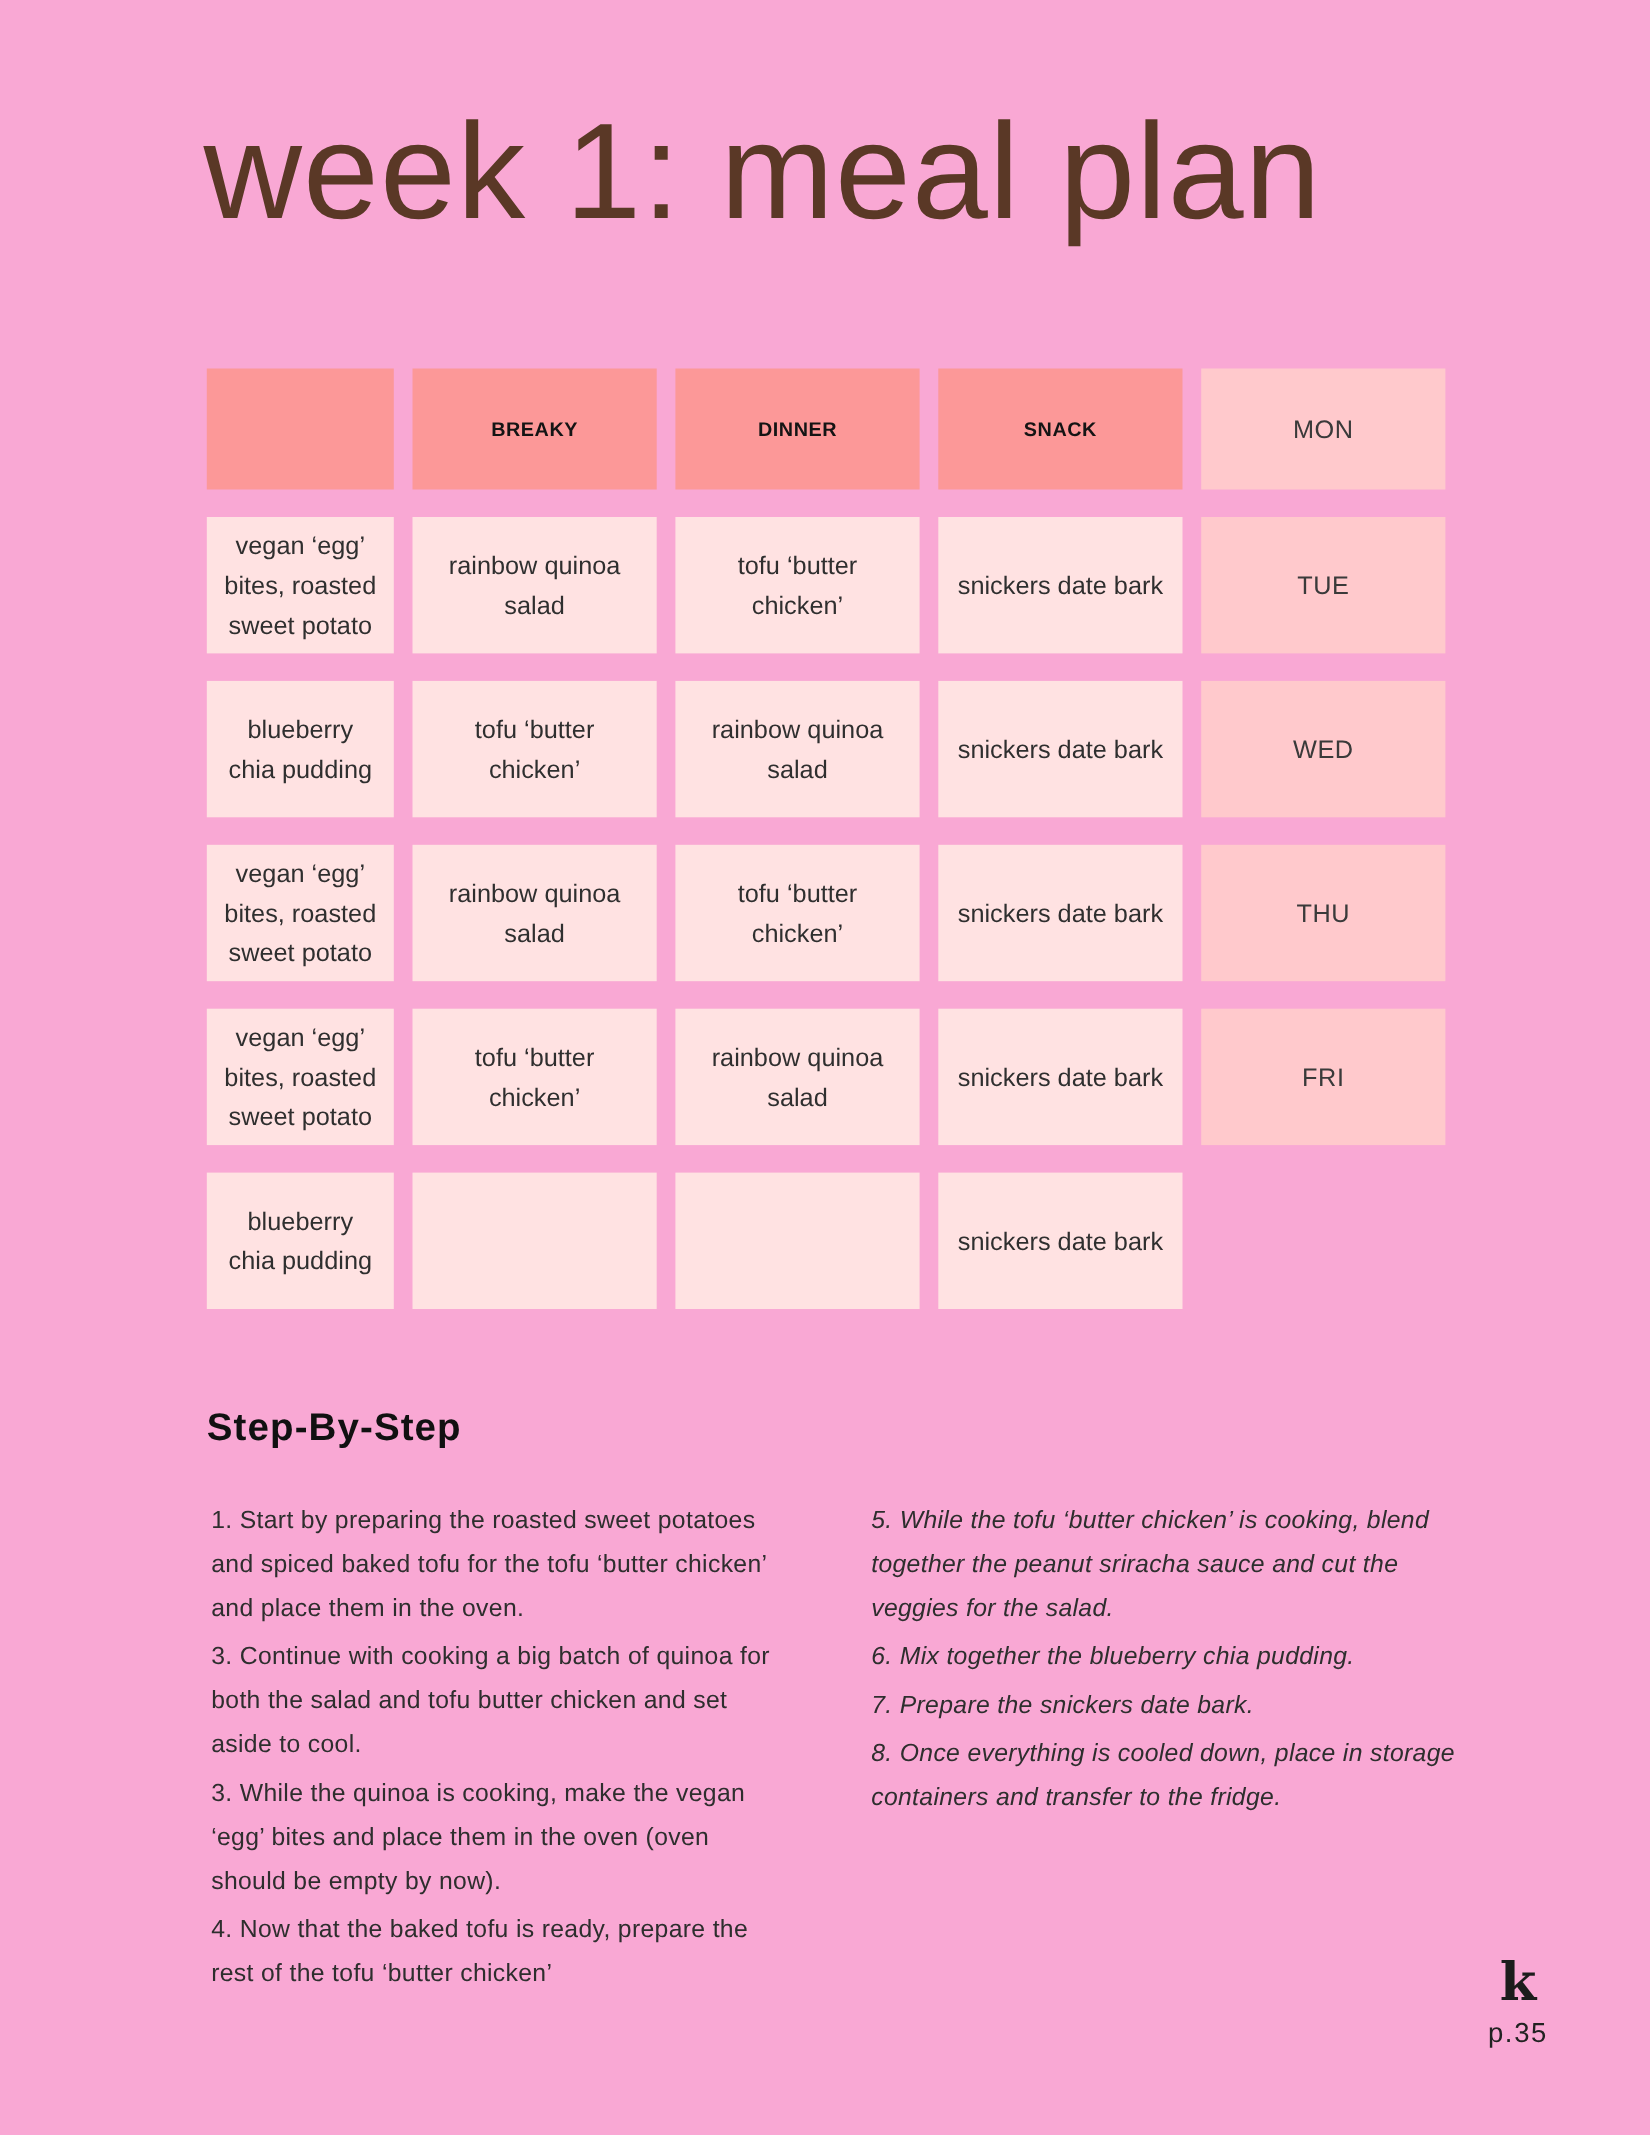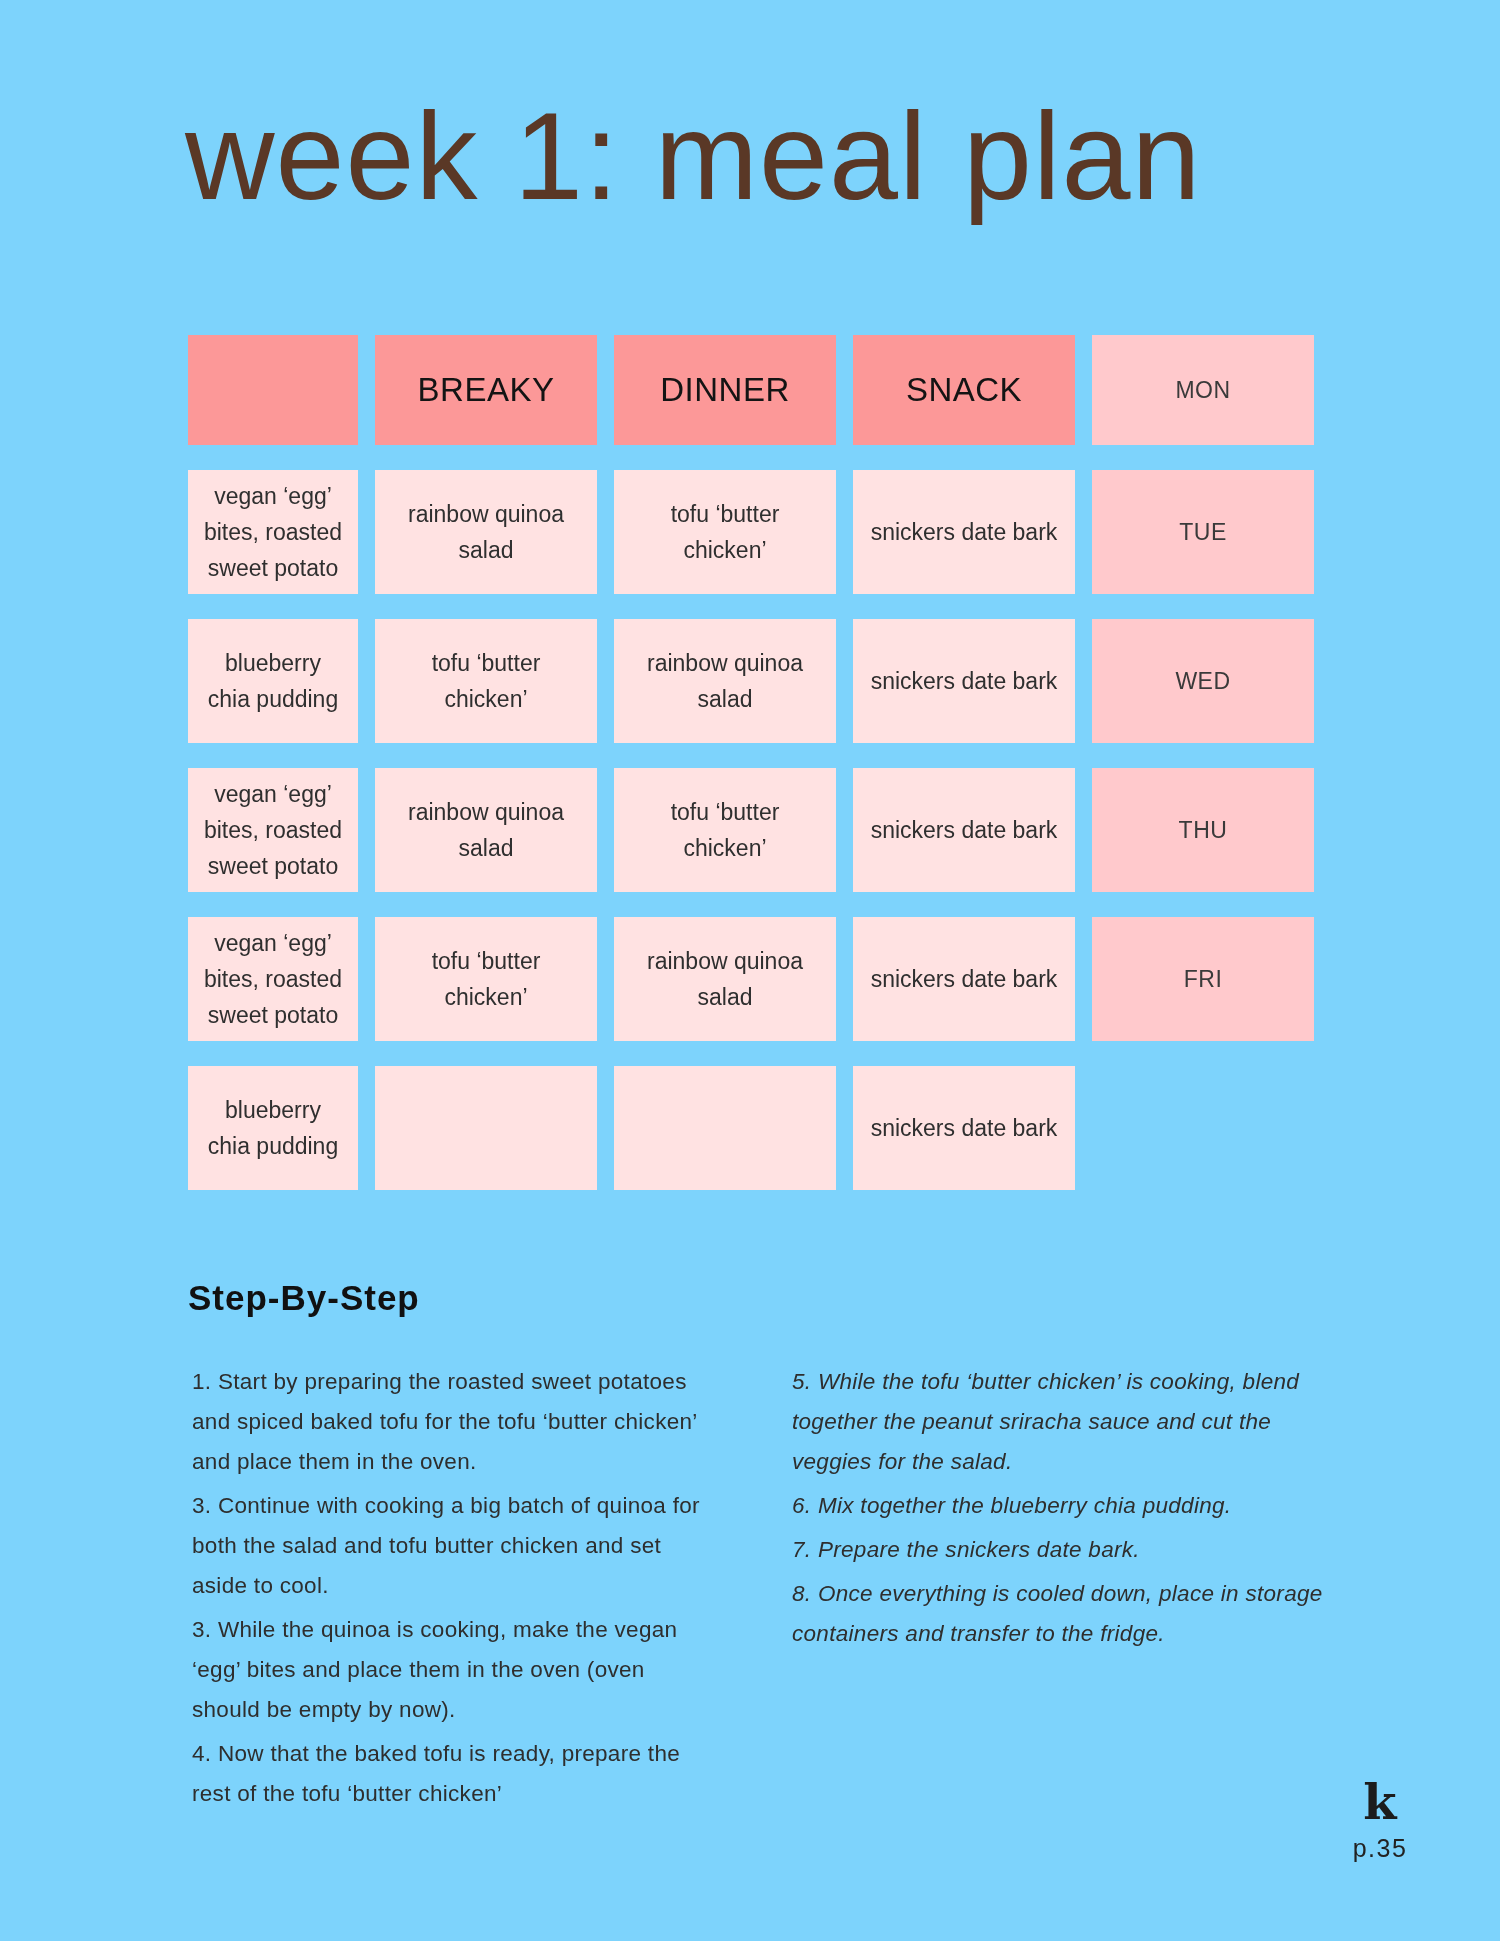--- a/index.html
+++ b/index.html
@@ -7,21 +7,21 @@
     --day-pink:#ffc9cc;
     --meal-pink:#ffe2e2;
     --title-brown:#5a3826;
     --ink:#1f1f1f;
   }
   *{margin:0;padding:0;box-sizing:border-box;}
   html,body{background:#f7f7f5;}
   .page{
     position:relative;
     width:1500px;height:1941px;
-    background:#7dd3fc;
+    background:#f9a8d4;
     font-family:"Liberation Sans", sans-serif;
     overflow:hidden;
   }
   .title{
     position:absolute;left:185px;top:88px;
     font-size:124px;line-height:1.1;
     font-weight:300;
     letter-spacing:1px;
     color:var(--title-brown,#5a3826);
     white-space:nowrap;
@@ -32,21 +32,21 @@
     grid-template-columns:170px 222px 222px 222px 222px;
     grid-template-rows:110px repeat(5,124px);
     column-gap:17px;row-gap:25px;
   }
   .cell{
     display:flex;align-items:center;justify-content:center;
     text-align:center;
   }
   .head-cell{
     background:var(--header-pink,#fc9898);
-    font-weight:normal;font-size:33px;color:#141414;
+    font-weight:bold;font-size:18px;color:#141414;
     letter-spacing:0.5px;
   }
   .day-cell{
     background:var(--day-pink,#ffc9cc);
     font-size:23px;color:#3a3a3a;letter-spacing:0.5px;
   }
   .meal-cell{
     background:var(--meal-pink,#ffe2e2);
     font-size:23px;color:#2f2f2f;
     line-height:36px;

